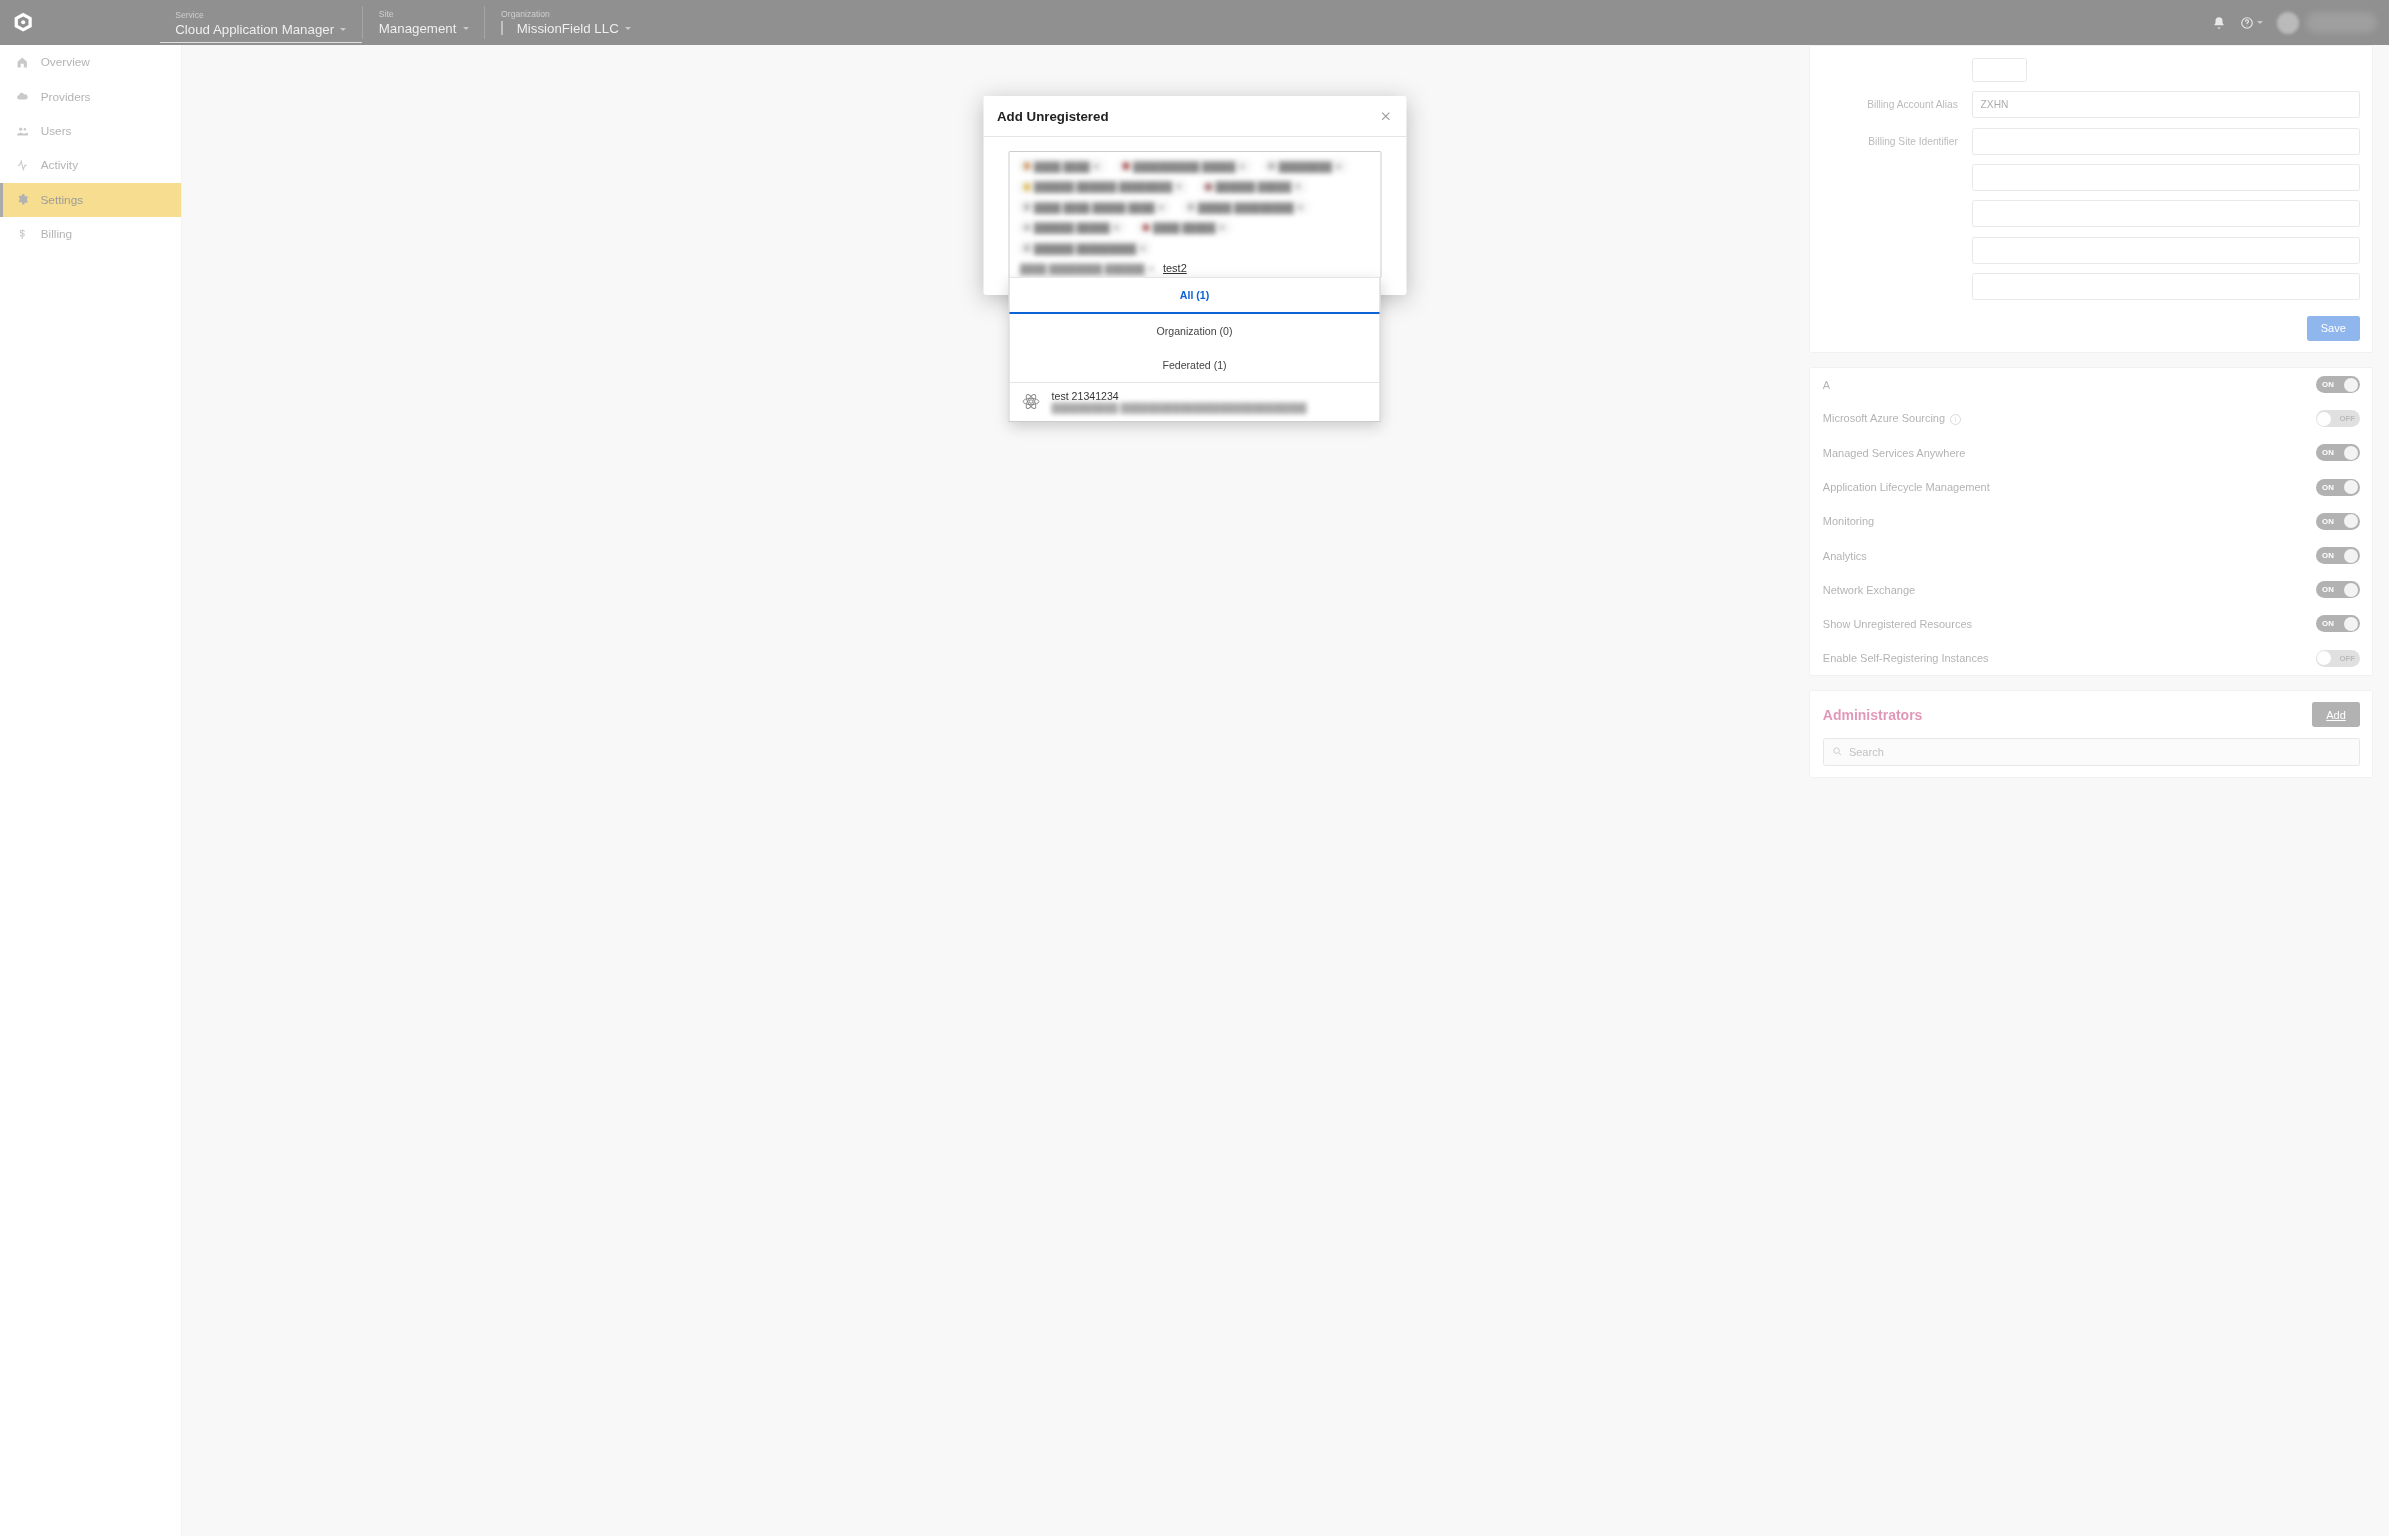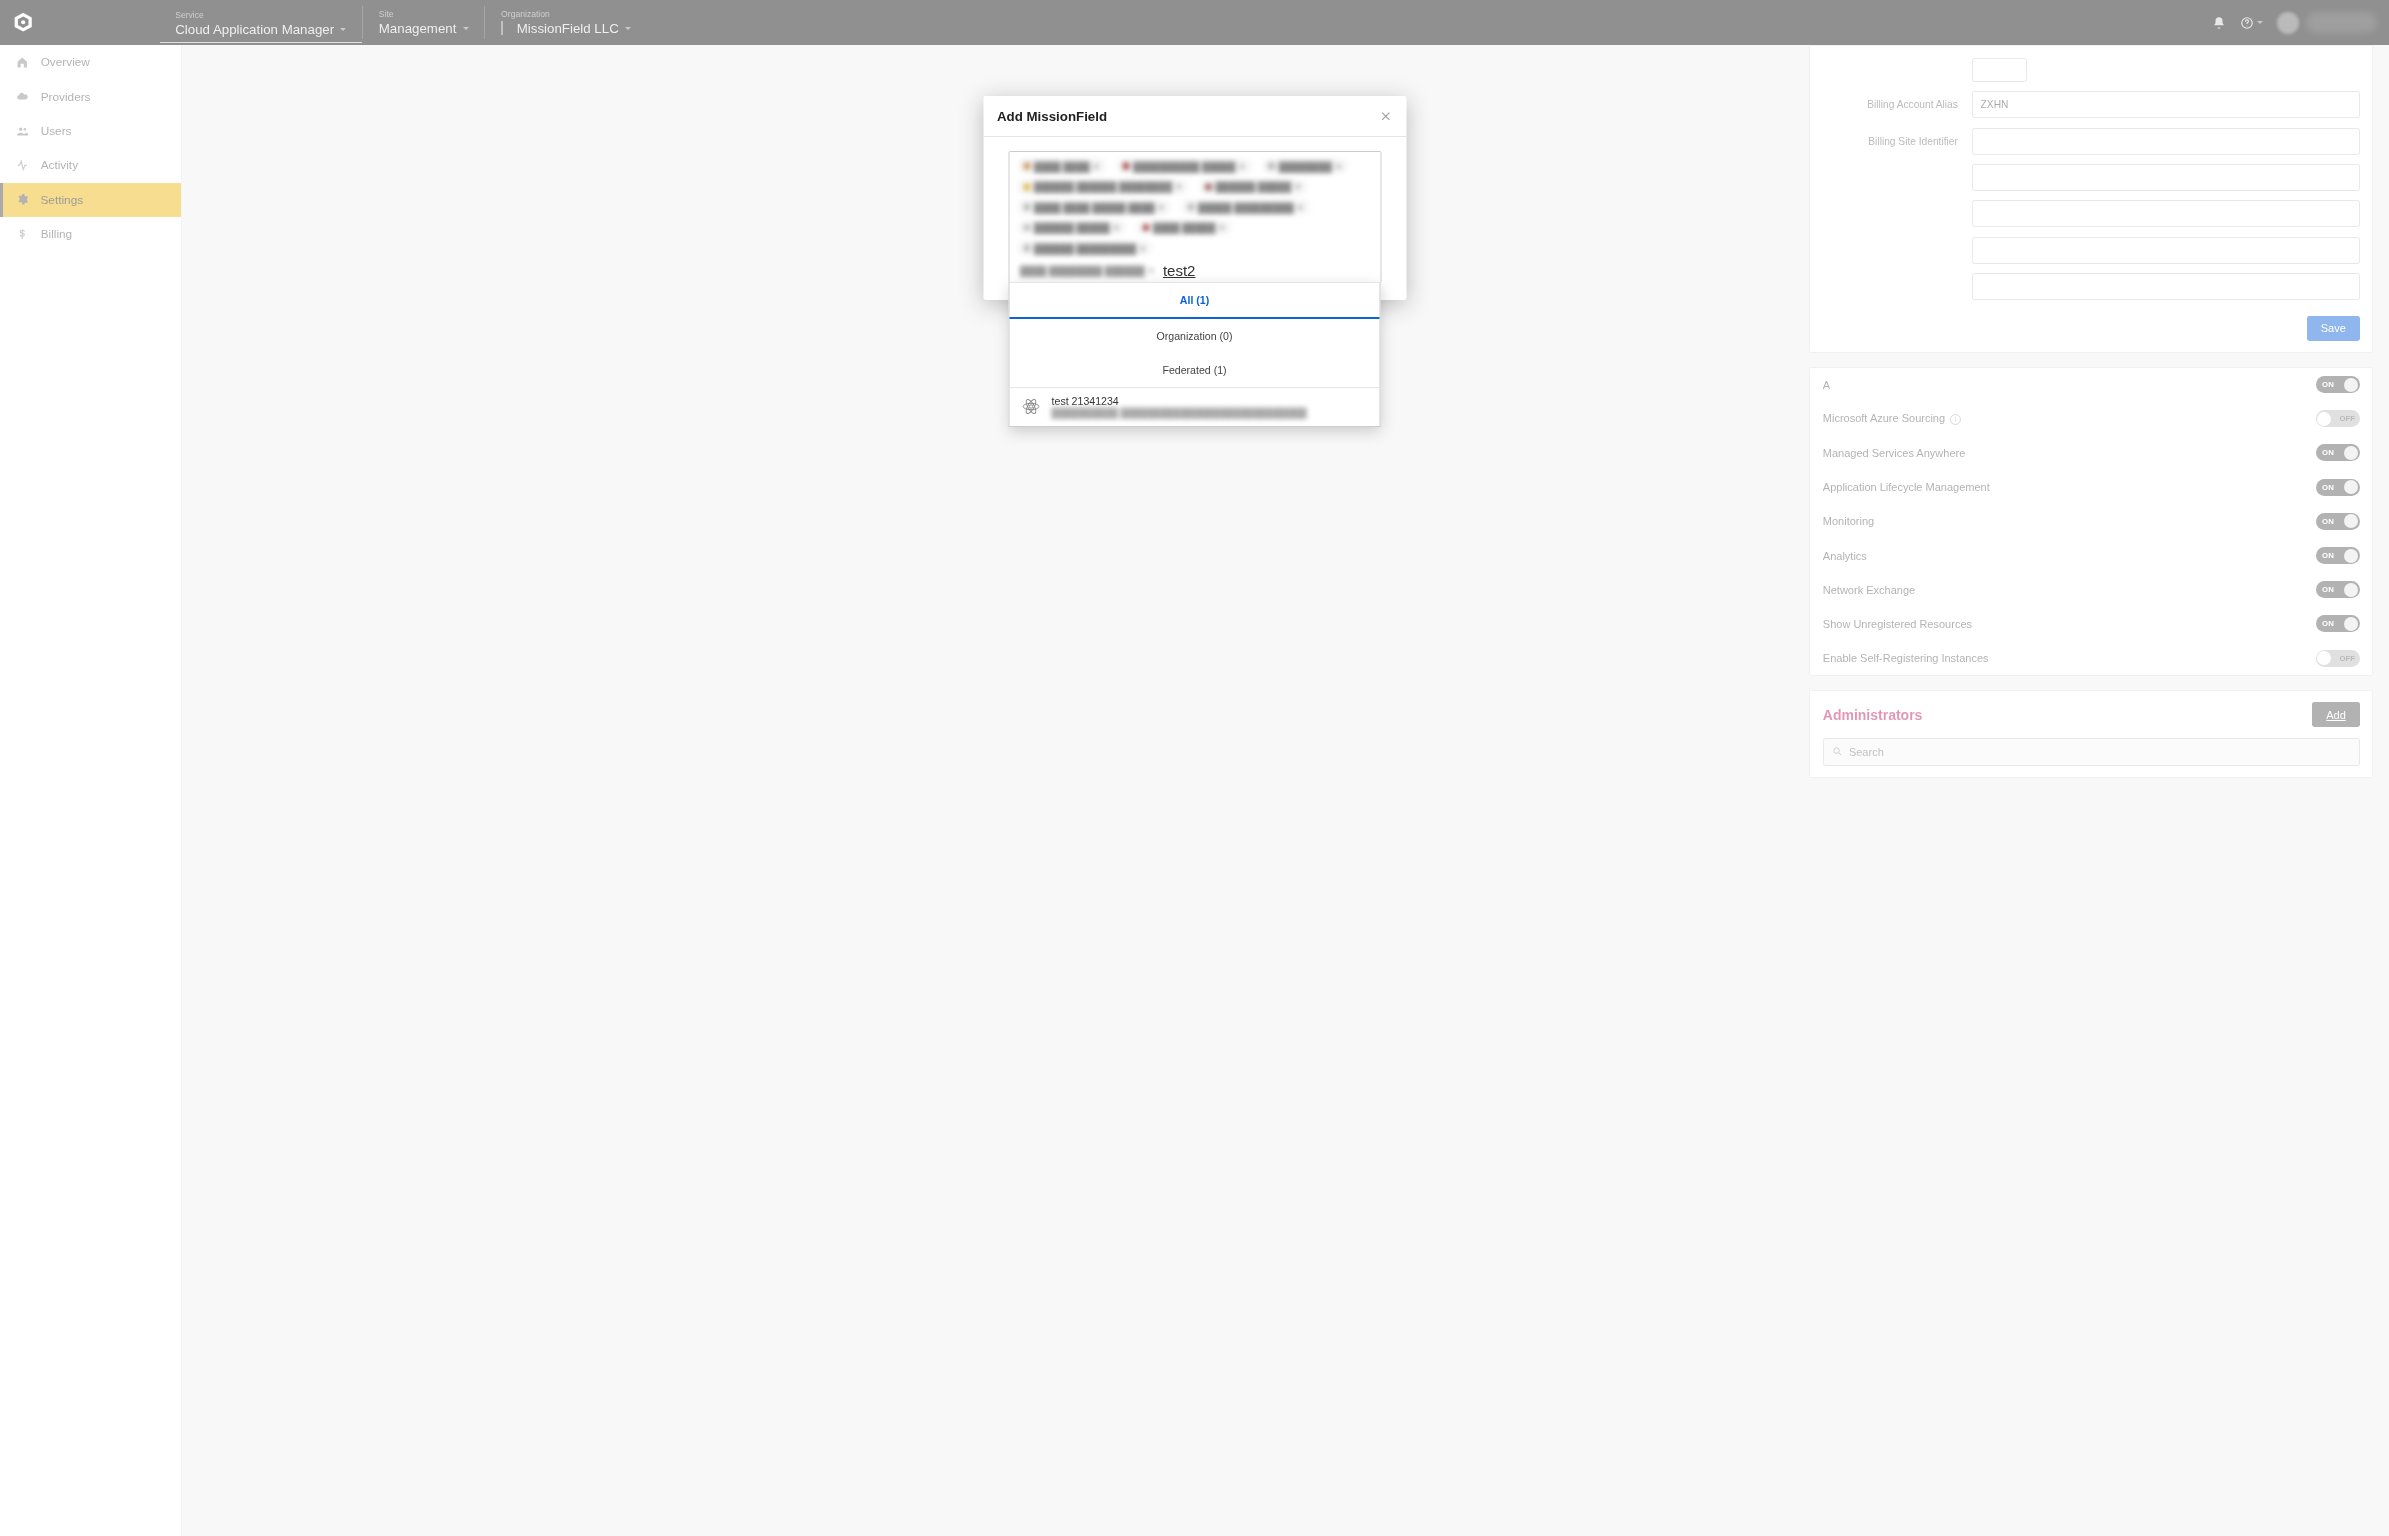--- a/index.html
+++ b/index.html
@@ -169,21 +169,21 @@
     }
     .token .tdot {
       width:7.8px;height:7.8px;border-radius:50%;background:#c96;
     }
     .token-input-row {
       width:100%; display:flex; margin-top:1.6px;
       align-items:center; gap:7.8px;
     }
     .token-input-row .blurtok { filter:blur(2.4px); color:#999; font-size:9.4px; display:inline-flex; gap:3.1px; align-items:center;}
     .token-input {
-      border:none; outline:none; font-size:15px; color:#333; flex:1; min-width:47px;text-decoration:underline;
+      border:none; outline:none; font-size:11px; color:#333; flex:1; min-width:47px;text-decoration:underline;
     }
     .autodrop {
       position:absolute;
       top: calc(100% - 0.8px);
       left:-0.8px; right:-0.8px;
       background:#fff;
       border:0.8px solid #ccc;
       border-top: 0.8px solid #e5e5e5;
       box-shadow: 0 4.7px 14px rgba(0,0,0,0.18);
     }
@@ -456,21 +456,21 @@
 </div>
 
 <div class="overlay"></div>
 
 <div class="save-abs">
   <button class="btn-save-peek"><span style="opacity:0;">Sa</span>ve</button>
 </div>
 
 <div class="modal">
   <div class="modal-head">
-    <h2>Add MissionField</h2>
+    <h2>Add Unregistered</h2>
     <span class="close-x">
       <svg width="12.5" height="12.5" viewBox="0 0 24 24" fill="none" stroke="#999" stroke-width="2">
           <line x1="5" y1="5" x2="19" y2="19"></line>
           <line x1="19" y1="5" x2="5" y2="19"></line>
         </svg>
     </span>
   </div>
   <div class="modal-body">
     <div class="token-box">
       <span class="token"><span class="tdot" style="background:#c96;"></span>████ ████ ✕</span>

